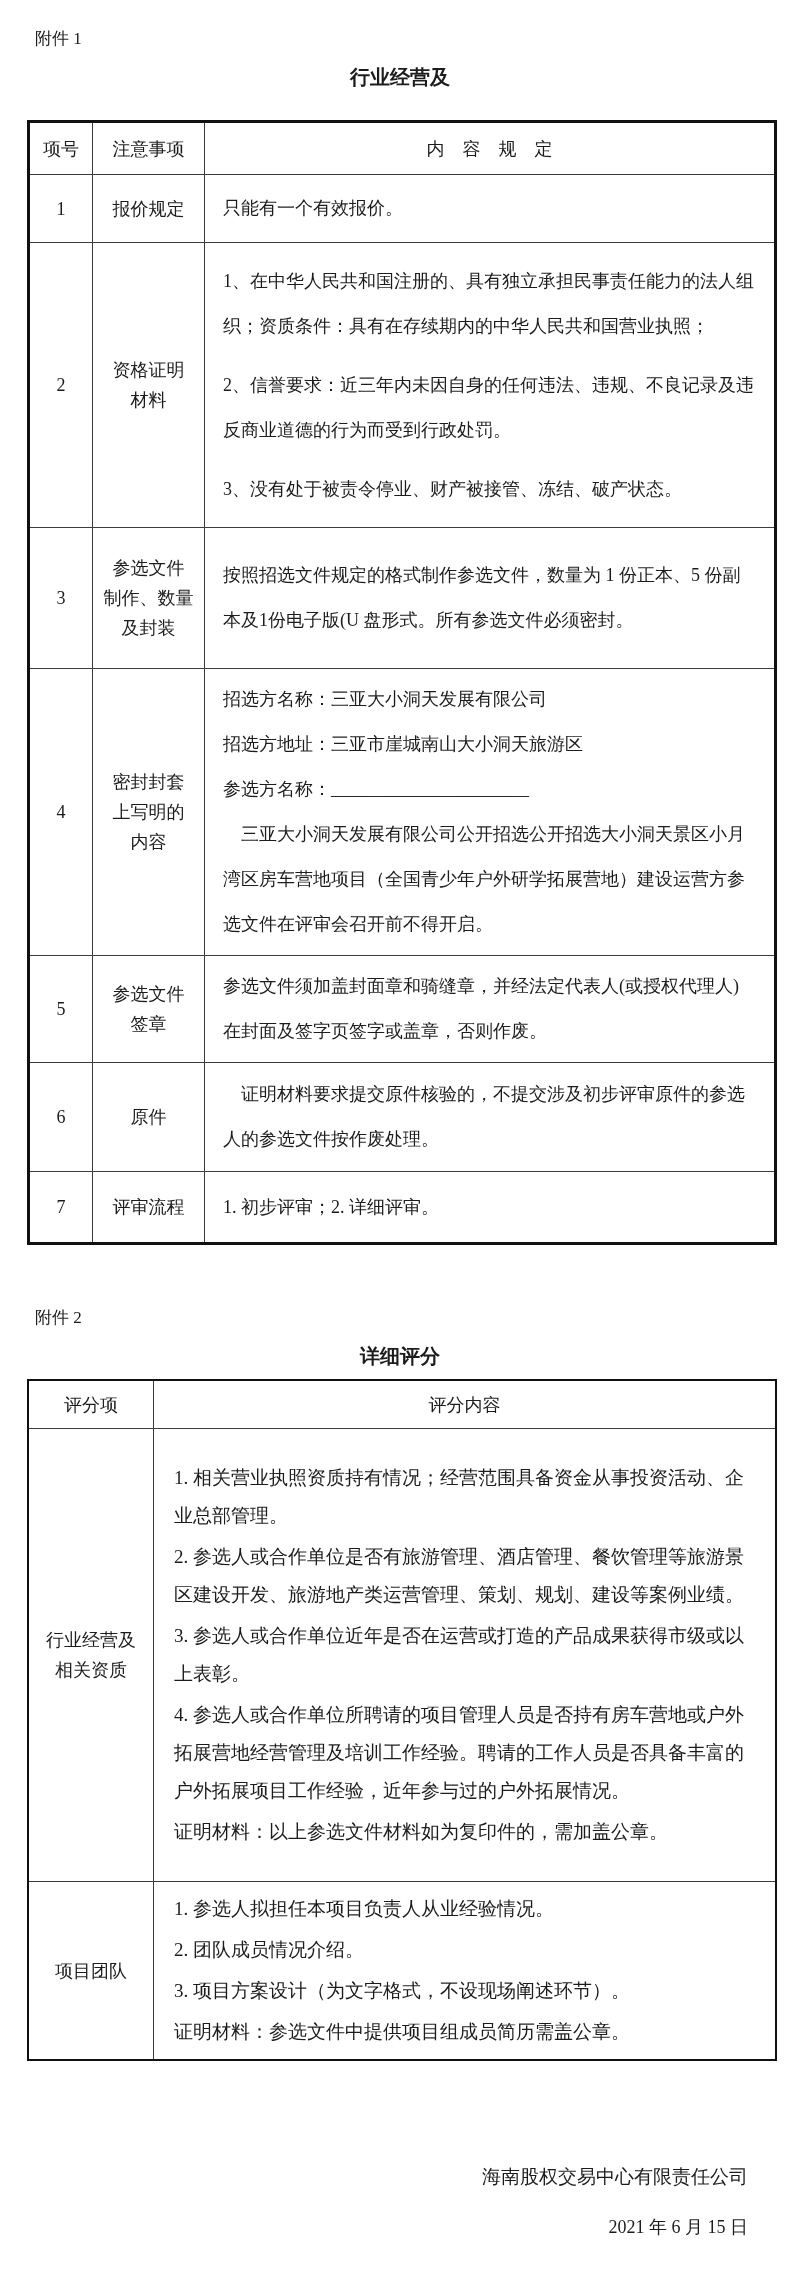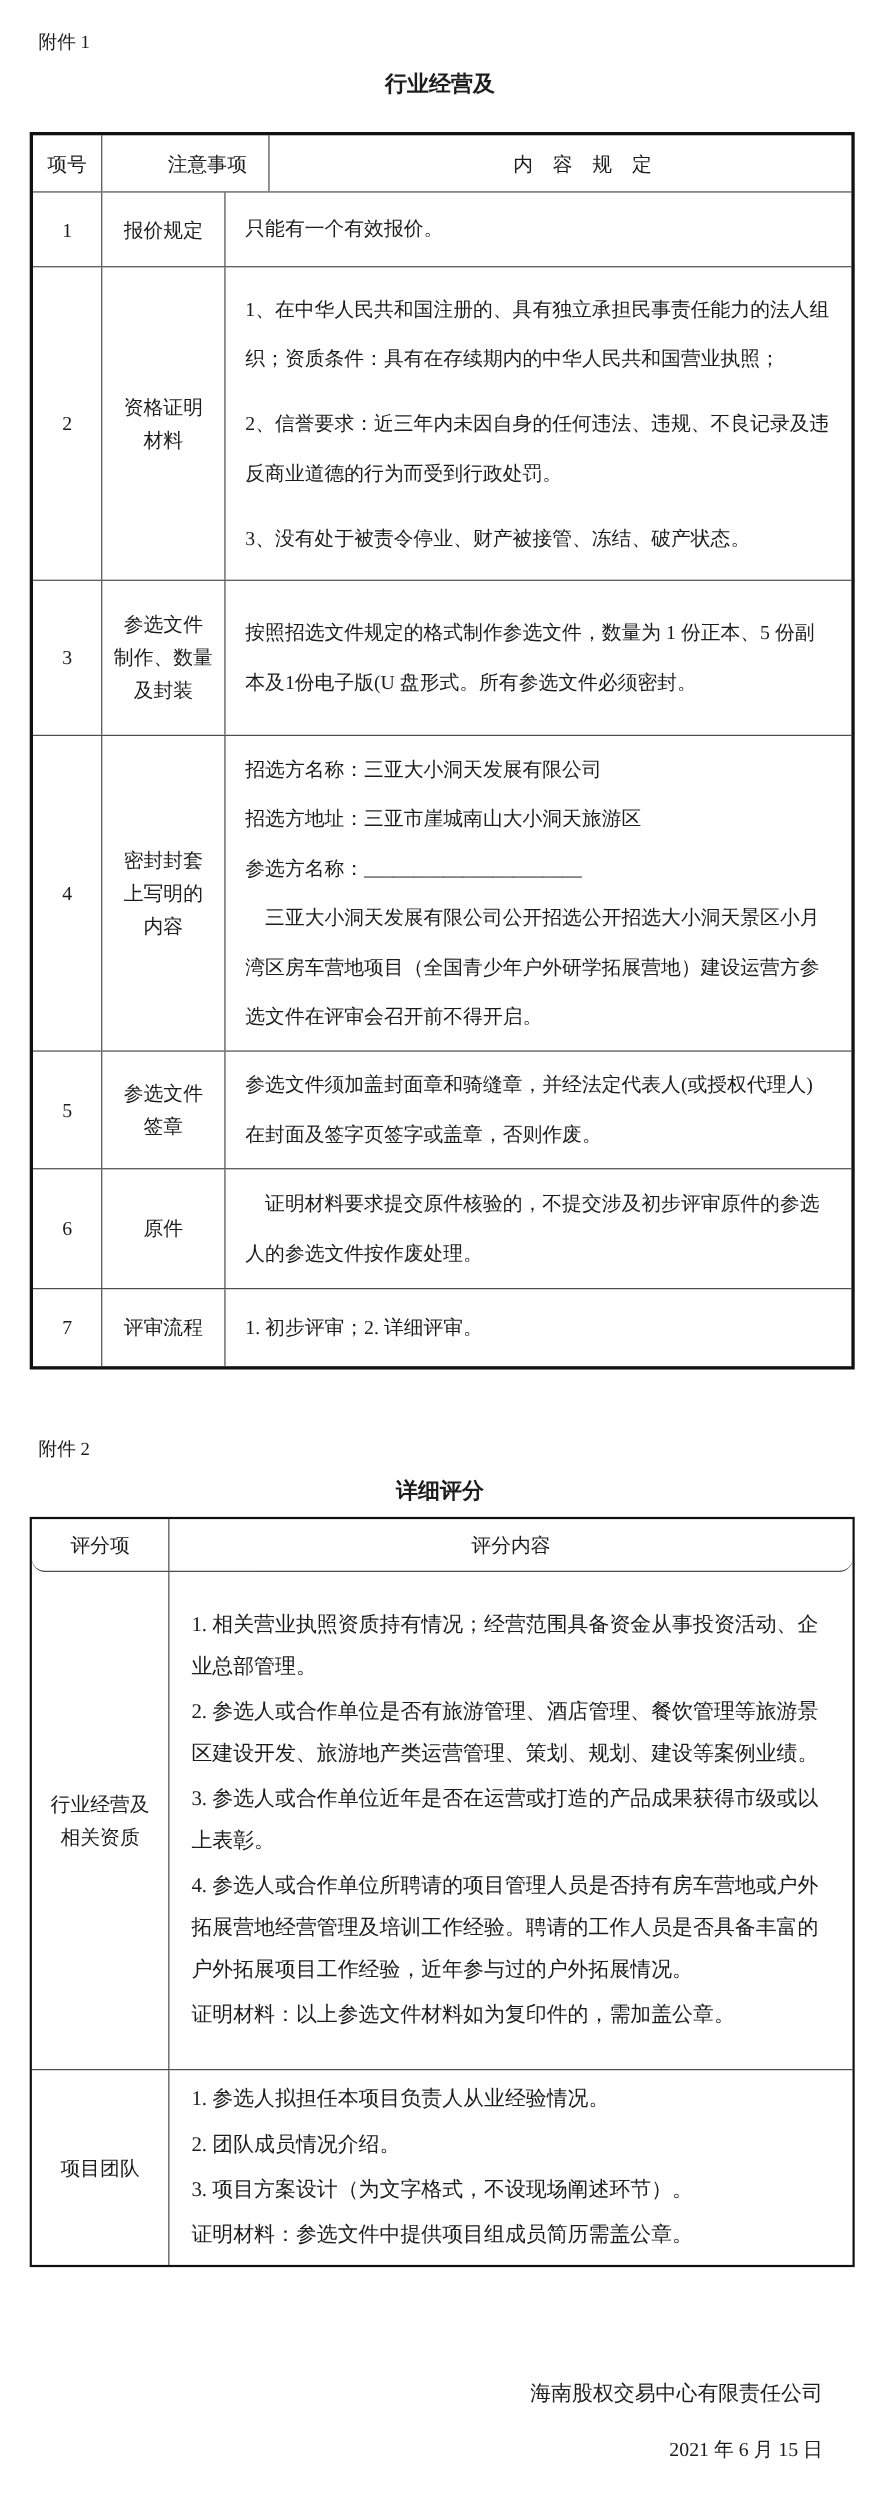--- a/index.html
+++ b/index.html
@@ -54,34 +54,34 @@
     flex: 1;
     align-items: flex-start;
     text-align: left;
     border-right: none;
     padding: 8px 18px;
   }
   .c-content.center { align-items: center; text-align: center; }
   .c-content p { margin: 0; line-height: 45px; font-size: 18px; }
   .gap-paras p + p { margin-top: 14px; }
   
-  .t1-hdr { min-height: 52px; gap: 40px; }
+  .t1-hdr { min-height: 52px; }
   .t1-r1  { min-height: 68px; }
   .t1-r2  { min-height: 285px; }
   .t1-r3  { min-height: 141px; }
   .t1-r4  { min-height: 278px; }
   .t1-r5  { min-height: 89px; }
   .t1-r6  { min-height: 109px; }
   .t1-r7  { min-height: 70px; }
   
   .tbl2 .c-item { width: 125px; }
   .tbl2 .c-content { padding: 8px 20px; }
   .tbl2 .c-content p { line-height: 38px; font-size: 19px; }
   .tbl2 .c-content p + p { margin-top: 3px; }
-  .t2-hdr { min-height: 48px; border-radius: 12px; }
+  .t2-hdr { min-height: 48px; }
   .t2-r1  { min-height: 453px; }
   .t2-r2  { min-height: 164px; }
   .footer-company {
     text-align: right;
     margin-right: 52px;
     margin-top: 103px;
     font-size: 19px;
     line-height: 26px;
     margin-left: 38px;
   }

